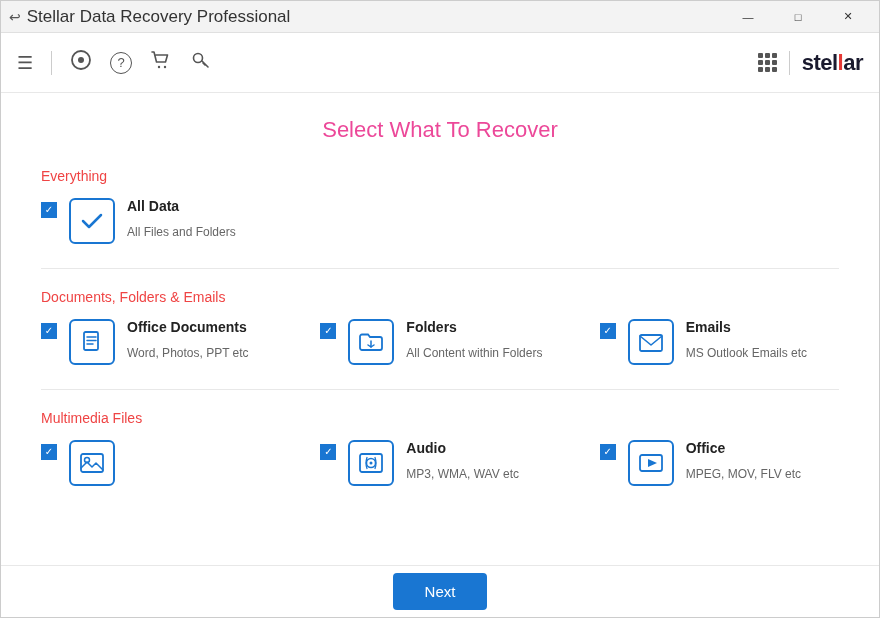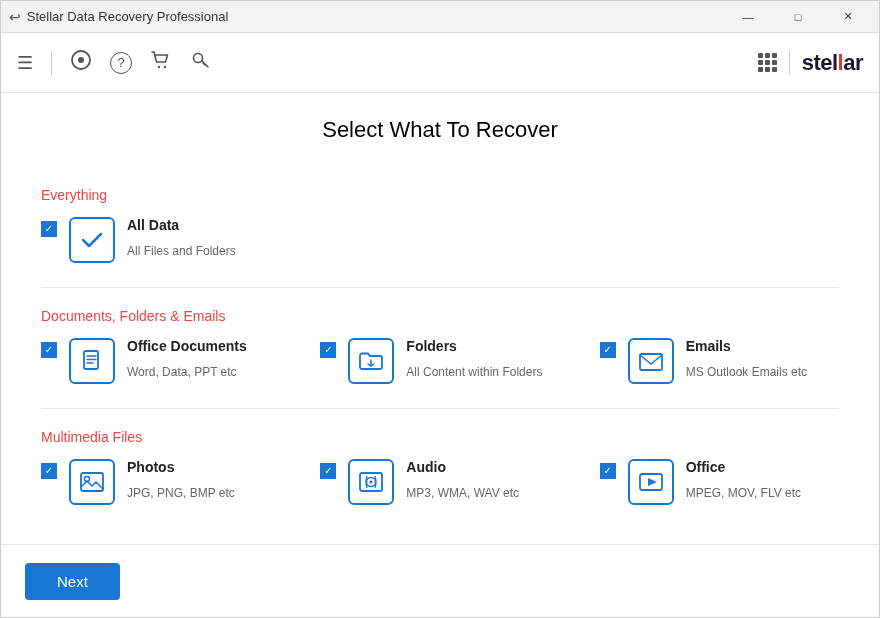--- a/index.html
+++ b/index.html
@@ -25,21 +25,21 @@
       padding: 0 8px;
       border-bottom: 1px solid #e0e0e0;
       flex-shrink: 0;
     }
     .title-bar-left {
       display: flex;
       align-items: center;
       gap: 6px;
     }
     .title-bar-title {
-      font-size: 13px;
+      font-size: 17px;
       color: #333;
       display: flex;
       align-items: center;
       gap: 6px;
     }
     .title-bar-controls {
       display: flex;
       align-items: center;
       gap: 4px;
     }
@@ -109,23 +109,23 @@
     
     .main-content {
       flex: 1;
       padding: 24px 40px 20px 40px;
       overflow-y: auto;
     }
 
     .page-title {
       font-size: 22px;
       font-weight: 400;
-      color: #000000;
+      color: #ec4899;
       text-align: center;
-      margin-bottom: 44px;
+      margin-bottom: 25px;
     }
 
     .section-label {
       font-size: 14px;
       color: #ef4444;
       margin-bottom: 14px;
       font-weight: 400;
     }
 
     .section {
@@ -201,26 +201,26 @@
     }
 
     .divider {
       height: 1px;
       background: #e8e8e8;
       margin: 4px 0 20px 0;
     }
 
     
     .footer {
-      height: 73px;
+      height: 52px;
       background: #fff;
       border-top: 1px solid #e8e8e8;
       display: flex;
       align-items: center;
-      justify-content: flex-start;
+      justify-content: center;
       padding: 8px 24px;
       flex-shrink: 0;
     }
 
     .next-btn {
       background: #1976d2;
       color: #fff;
       border: none;
       border-radius: 4px;
       padding: 10px 32px;
@@ -328,21 +328,21 @@
         <div class="item-icon-box">
           <svg width="26" height="26" viewBox="0 0 26 26" fill="none" xmlns="http://www.w3.org/2000/svg">
             <rect x="5" y="3" width="14" height="18" rx="1.5" stroke="#1976d2" stroke-width="1.8" fill="none"></rect>
             <line x1="8" y1="8" x2="17" y2="8" stroke="#1976d2" stroke-width="1.5" stroke-linecap="round"></line>
             <line x1="8" y1="11.5" x2="17" y2="11.5" stroke="#1976d2" stroke-width="1.5" stroke-linecap="round"></line>
             <line x1="8" y1="15" x2="14" y2="15" stroke="#1976d2" stroke-width="1.5" stroke-linecap="round"></line>
           </svg>
         </div>
         <div class="item-text">
           <div class="item-title">Office Documents</div>
-          <div class="item-subtitle">Word, Data, PPT etc</div>
+          <div class="item-subtitle">Word, Photos, PPT etc</div>
         </div>
       </div>
 
       <div class="item">
         <div class="checkbox-wrap">
           <div class="checkbox">
             <span class="checkbox-check">✓</span>
           </div>
         </div>
         <div class="item-icon-box">
@@ -389,24 +389,20 @@
           <div class="checkbox">
             <span class="checkbox-check">✓</span>
           </div>
         </div>
         <div class="item-icon-box">
           <svg width="28" height="28" viewBox="0 0 28 28" fill="none" xmlns="http://www.w3.org/2000/svg">
             <rect x="3" y="5" width="22" height="18" rx="2" stroke="#1976d2" stroke-width="1.8" fill="none"></rect>
             <circle cx="9" cy="11" r="2.5" stroke="#1976d2" stroke-width="1.5" fill="none"></circle>
             <polyline points="3,19 9,13 14,18 18,14 25,21" stroke="#1976d2" stroke-width="1.5" stroke-linecap="round" stroke-linejoin="round" fill="none"></polyline>
           </svg>
-        </div>
-        <div class="item-text">
-          <div class="item-title">Photos</div>
-          <div class="item-subtitle">JPG, PNG, BMP etc</div>
         </div>
       </div>
 
       <div class="item">
         <div class="checkbox-wrap">
           <div class="checkbox">
             <span class="checkbox-check">✓</span>
           </div>
         </div>
         <div class="item-icon-box">

